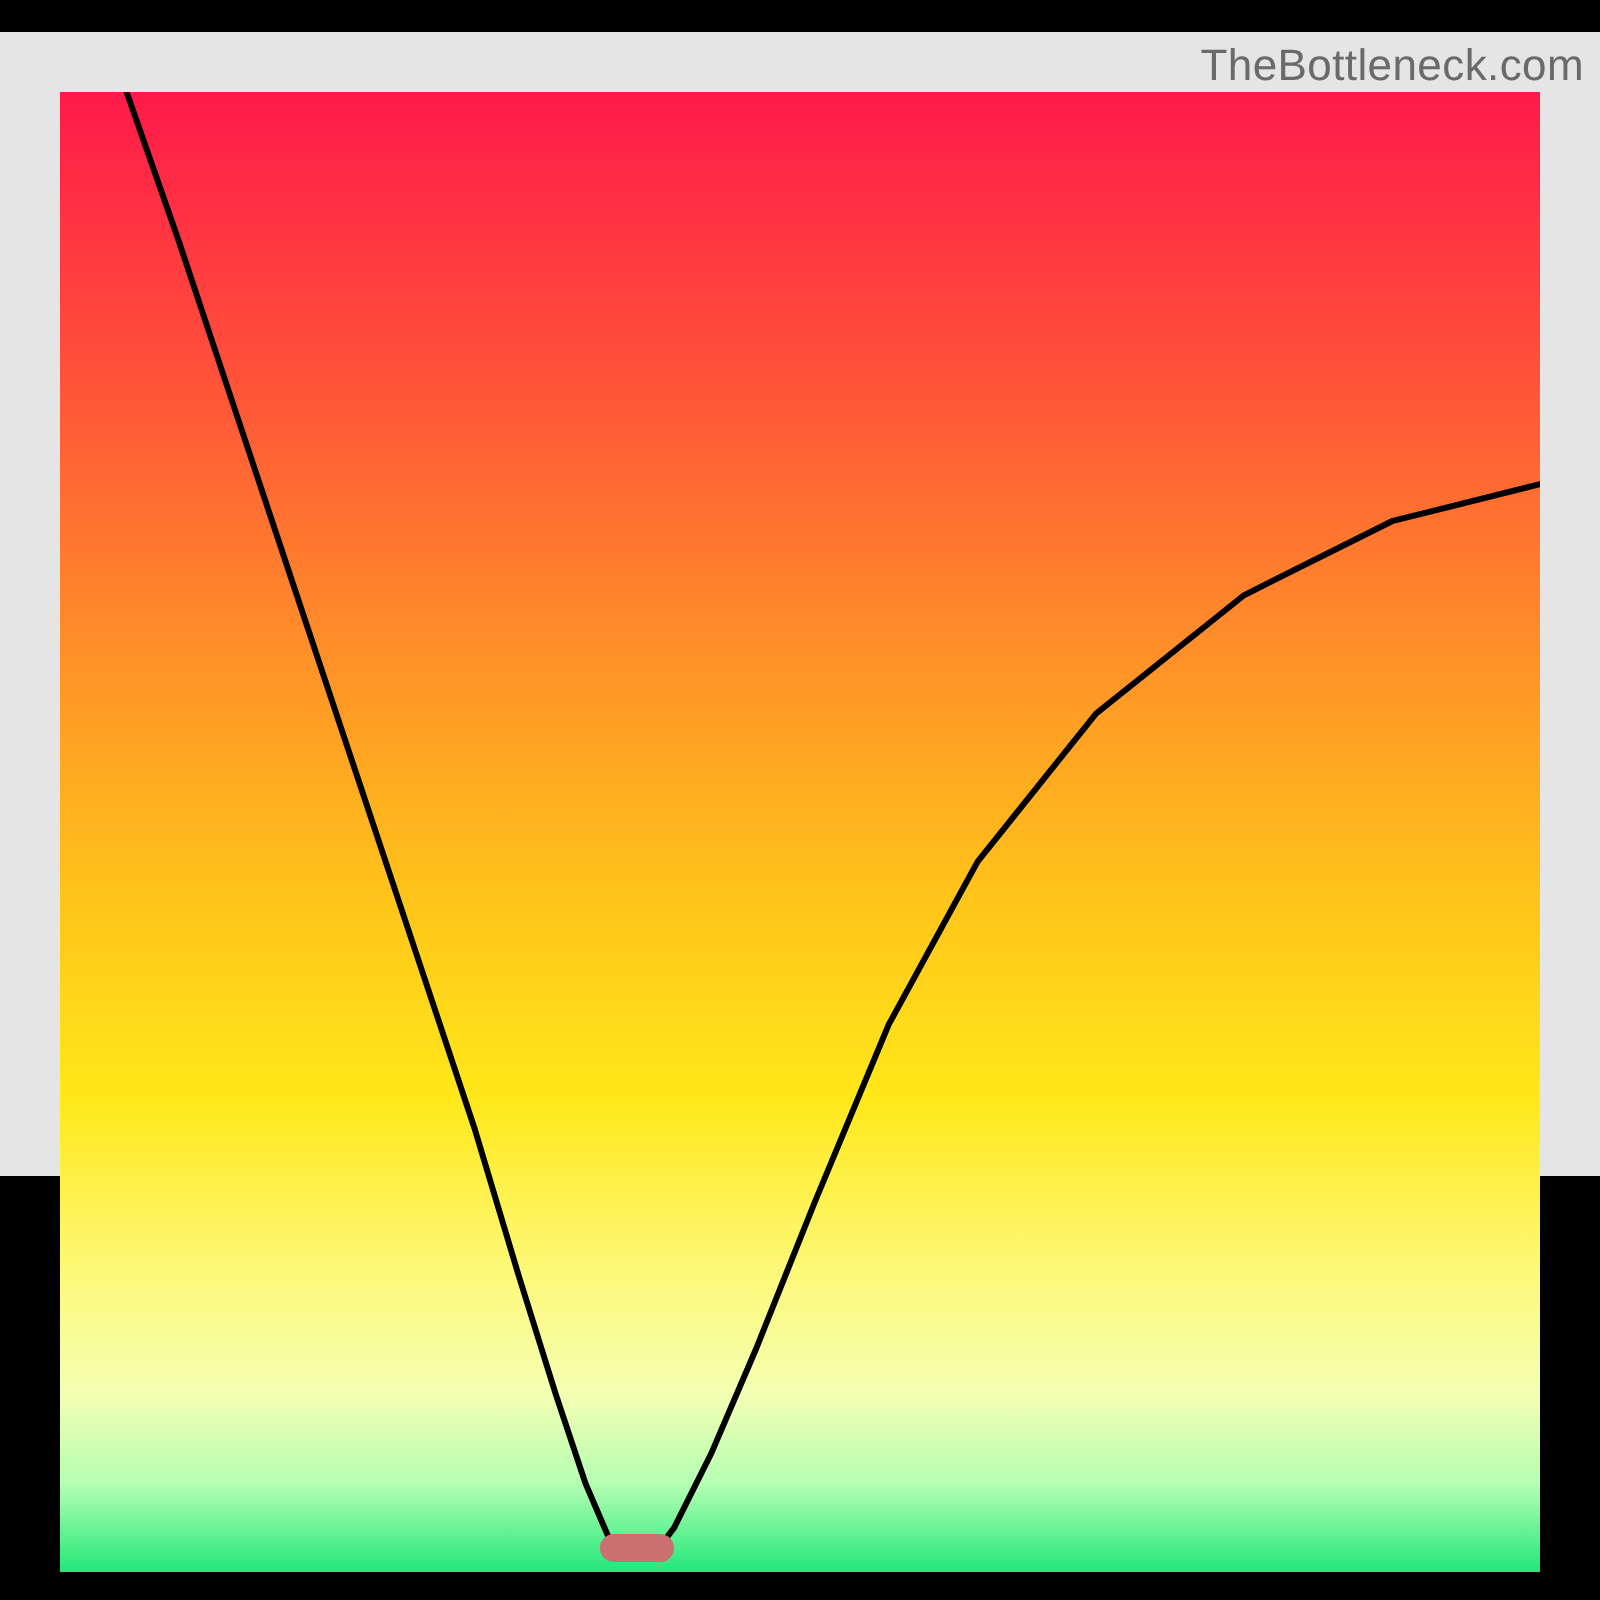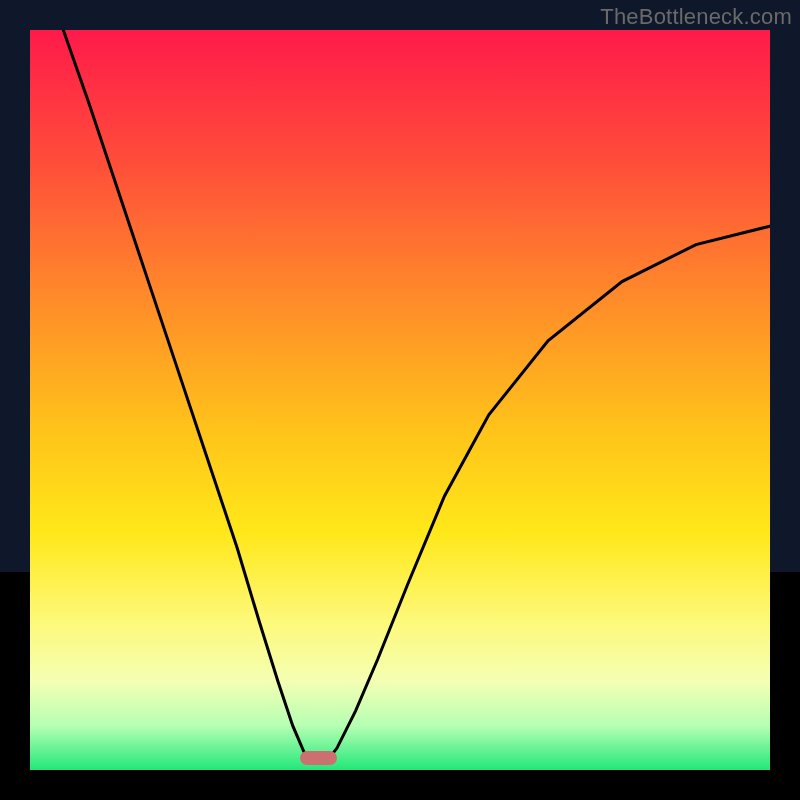--- a/index.html
+++ b/index.html
@@ -6,25 +6,25 @@
     margin: 0;
     padding: 0;
     width: 800px;
     height: 800px;
     background: #000;
     overflow: hidden;
     font-family: Arial, Helvetica, sans-serif;
   }
   .frame {
     position: absolute;
-    top: 0;
+    top: 16px;
     left: 0;
     width: 800px;
     height: 572px;
-    background: #0f172a;
+    background: #e5e5e5;
   }
   .plot {
     position: absolute;
     top: 30px;
     left: 30px;
     width: 740px;
     height: 740px;
     background: linear-gradient(to bottom,
       #ff1a4a 0%,
       #ff4e3a 18%,

